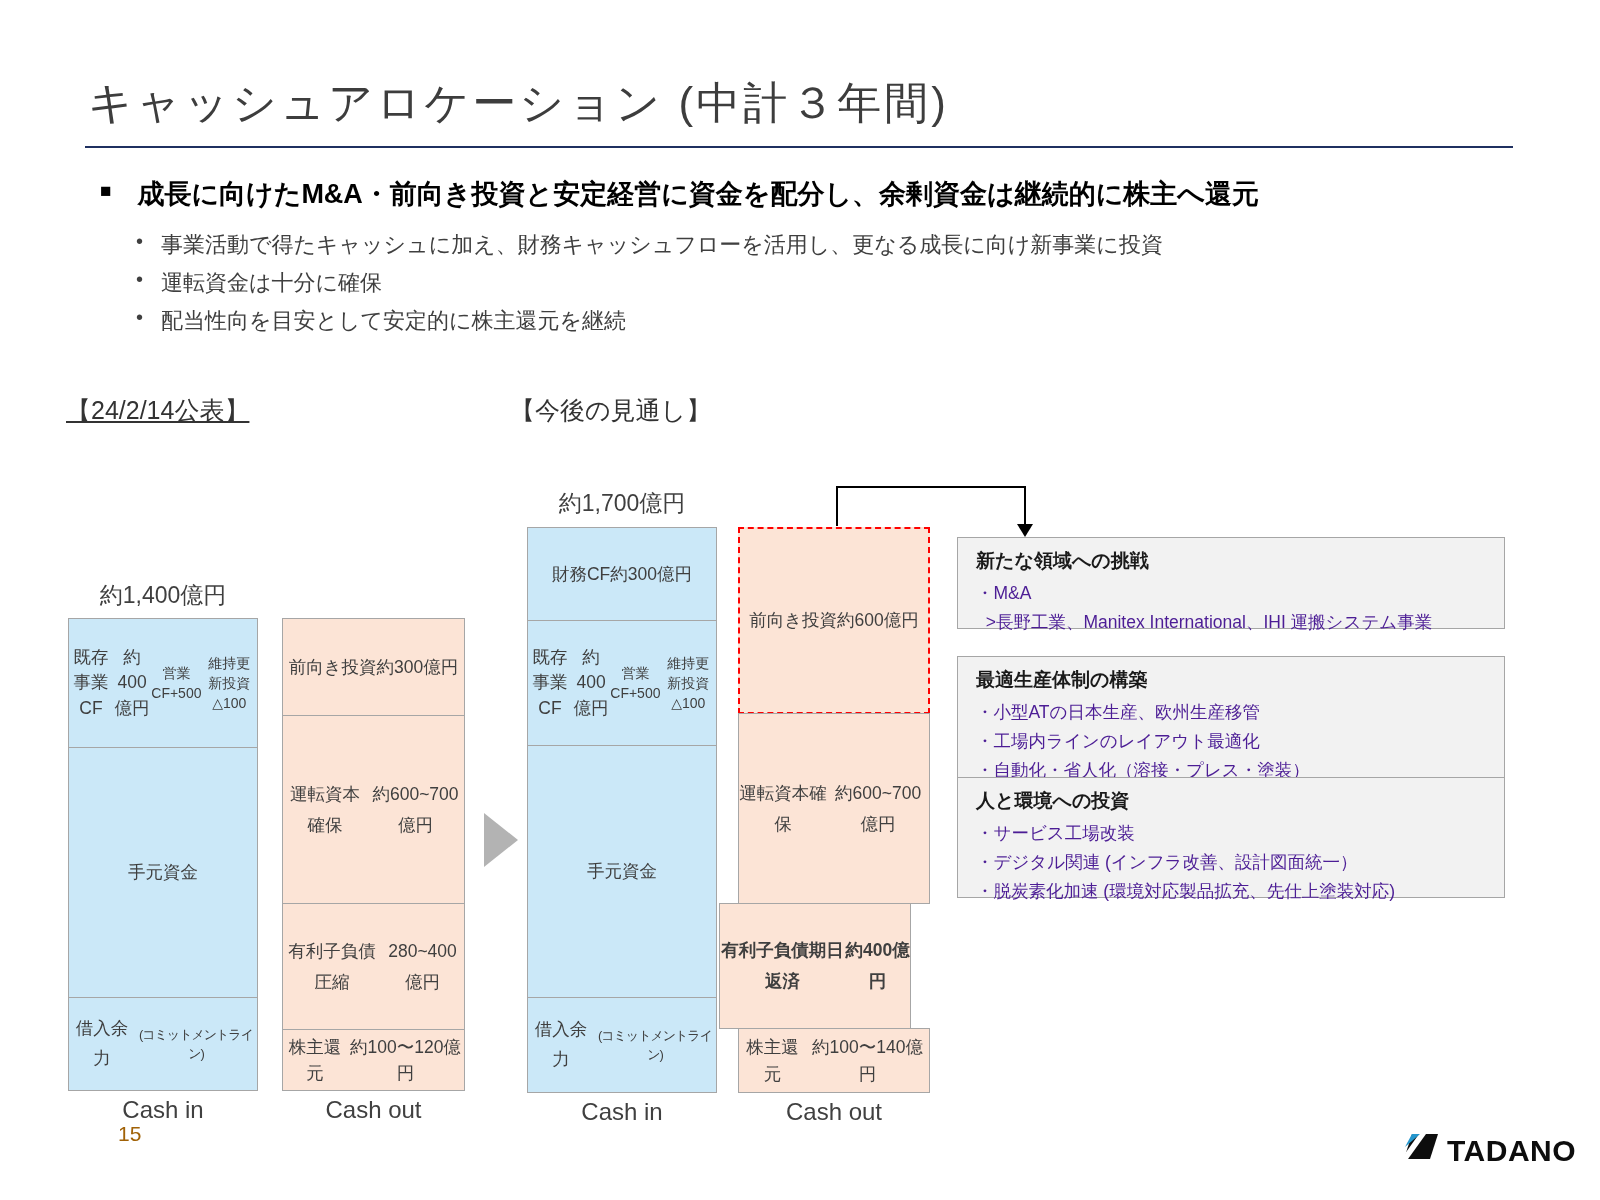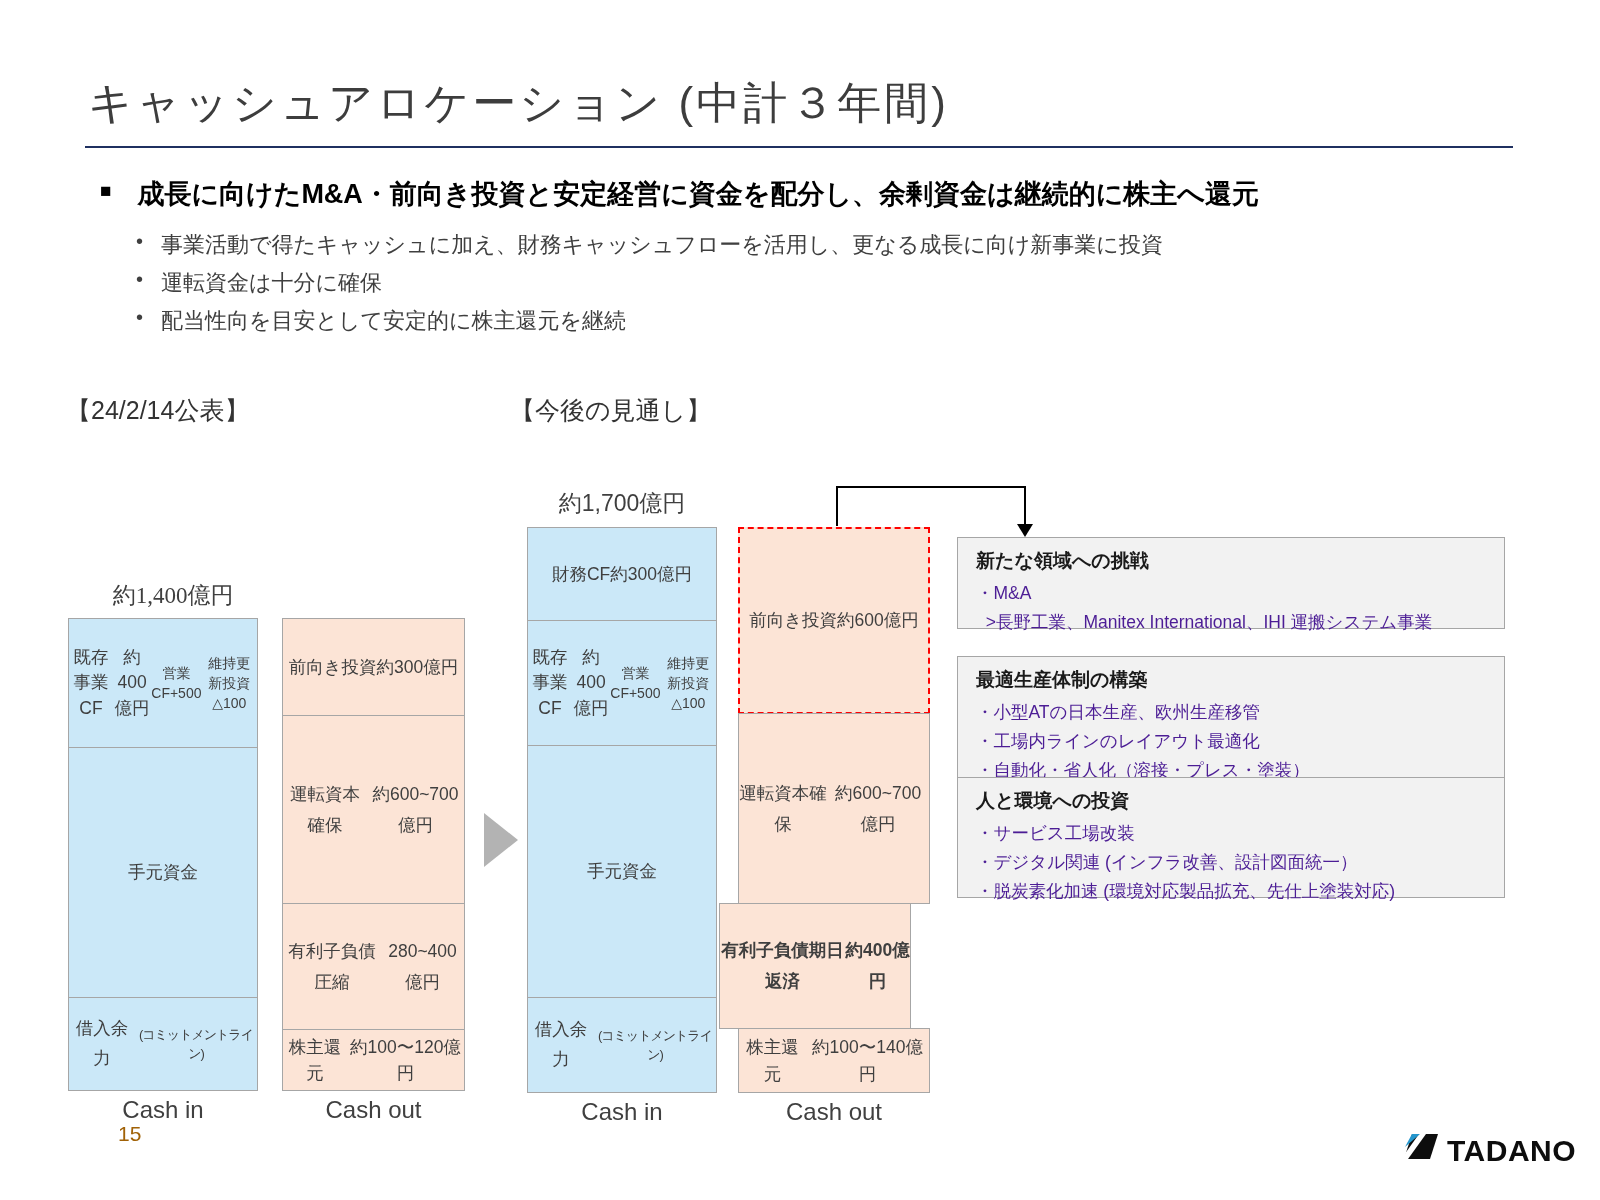--- a/index.html
+++ b/index.html
@@ -78,24 +78,24 @@
   </div>
   <div class="abs sub-bullet" style="top:268px;">
     <span class="dot">•</span>
     <span>運転資金は十分に確保</span>
   </div>
   <div class="abs sub-bullet" style="top:306px;">
     <span class="dot">•</span>
     <span>配当性向を目安として安定的に株主還元を継続</span>
   </div>
 
-  <div class="abs sec-label" style="left:66px; top:394px;">【24/2/14公表】</div>
+  <div class="abs sec-label" style="left:66px; top:394px;text-decoration:underline;">【24/2/14公表】</div>
   <div class="abs sec-label" style="left:510px; top:394px;">【今後の見通し】</div>
 
-  <div class="abs total-label" style="left:78px; top:580px; width:190px;font-family:Liberation Serif, serif;">約1,400億円</div>
+  <div class="abs total-label" style="left:68px; top:580px; width:190px;">約1,400億円</div>
 
   <div class="abs box blue" style="left:68px; top:618px; width:190px; height:130px; line-height:1.45;">
     <span class="t17">既存事業CF</span>
     <span class="t17">約400億円</span>
     <span class="t13">営業CF+500</span>
     <span class="t13">維持更新投資△100</span>
   </div>
   <div class="abs box blue" style="left:68px; top:747px; width:190px; height:251px;">
     <span class="t17">手元資金</span>
   </div>

